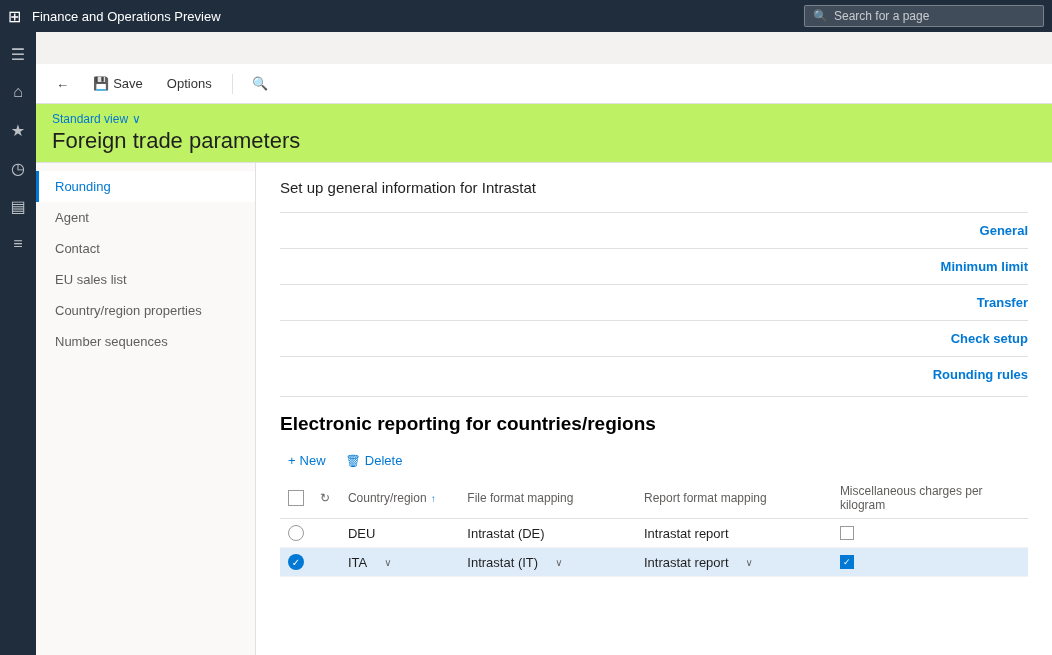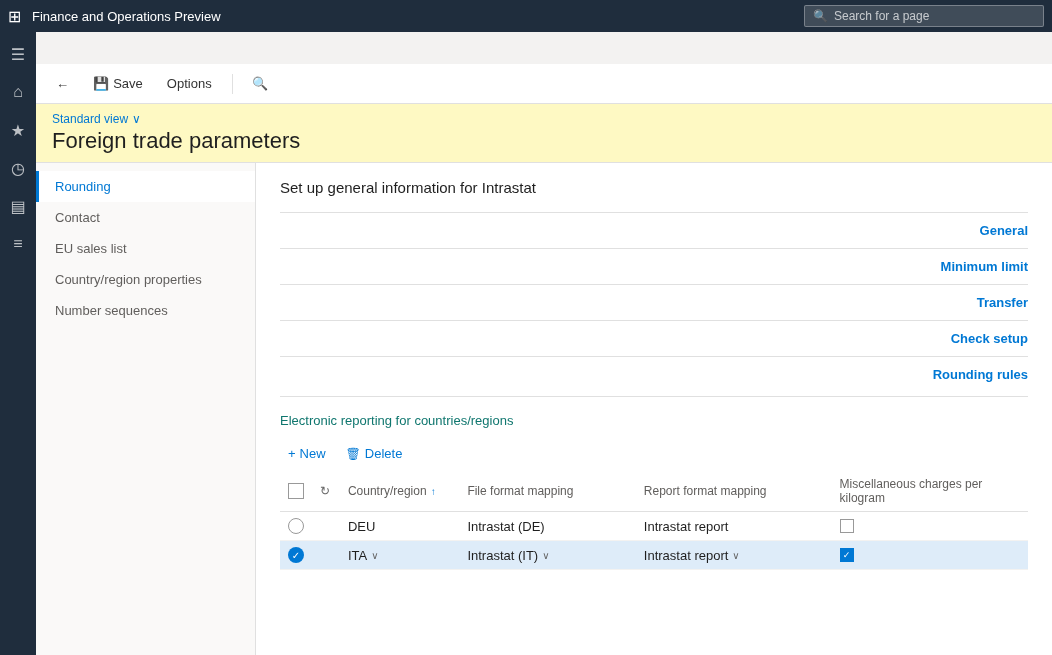--- a/index.html
+++ b/index.html
@@ -92,21 +92,21 @@
       background: transparent;
       border: none;
       cursor: pointer;
       font-size: 13px;
       color: #333;
     }
     .toolbar-separator { width: 1px; height: 20px; background: #e0e0e0; margin: 0 4px; }
 
     
     .page-header {
-      background: #fef9c3;
+      background: #bef264;
       padding: 8px 16px 0 16px;
       border-bottom: 1px solid #e0e0e0;
     }
     .standard-view-link {
       color: #0078d4;
       font-size: 12px;
       cursor: pointer;
       display: flex;
       align-items: center;
       gap: 4px;
@@ -178,23 +178,23 @@
       justify-content: flex-end;
     }
 
     
     .electronic-section {
       border-top: 1px solid #e0e0e0;
       padding-top: 8px;
       margin-top: 4px;
     }
     .electronic-section-title {
-      font-size: 13px;
-      font-weight: 400;
-      color: #0f766e;
+      font-size: 19px;
+      font-weight: 700;
+      color: #000000;
       padding: 8px 0;
     }
 
     
     .grid-toolbar {
       display: flex;
       align-items: center;
       gap: 4px;
       padding: 6px 0;
     }
@@ -254,21 +254,21 @@
       display: flex;
       align-items: center;
       justify-content: center;
       color: white;
       font-size: 10px;
     }
 
     .dropdown-cell {
       display: flex;
       align-items: center;
-      gap: 4px;
+      gap: 17px;
     }
     .dropdown-arrow { color: #666; font-size: 10px; }
 
     .checkbox-checked {
       width: 14px;
       height: 14px;
       border: 1px solid #0078d4;
       background: #0078d4;
       display: flex;
       align-items: center;
@@ -337,20 +337,21 @@
       <span>Standard view</span>
       <span>∨</span>
     </div>
     <h1 class="page-title">Foreign trade parameters</h1>
   </div>
 
   <div class="content-area">
 
     <div class="left-nav">
       <div class="nav-item active">Rounding</div>
+      <div class="nav-item">Agent</div>
       <div class="nav-item">Contact</div>
       <div class="nav-item">EU sales list</div>
       <div class="nav-item">Country/region properties</div>
       <div class="nav-item">Number sequences</div>
     </div>
 
     <div class="right-content">
 
       <div class="section-title-main">Set up general information for Intrastat</div>
 

